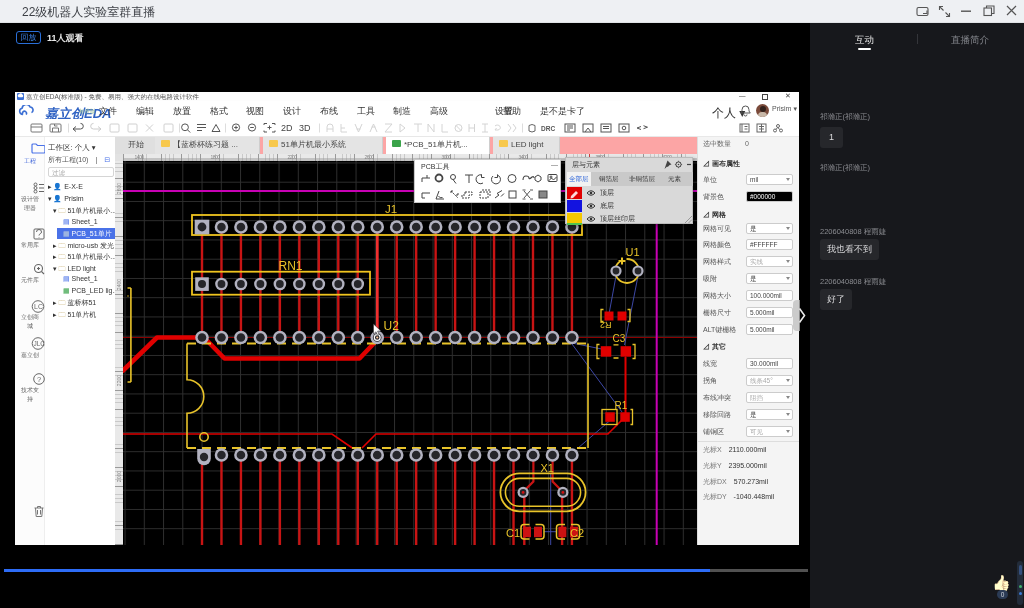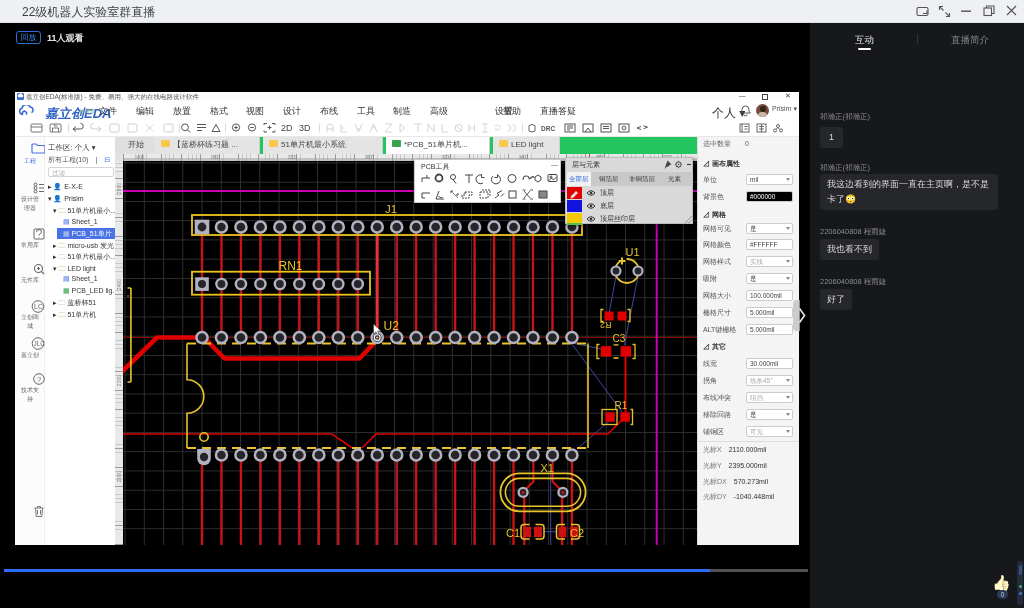--- a/index.html
+++ b/index.html
@@ -42,21 +42,21 @@
 #handle{left:793px;top:277px;width:7px;height:31px;background:rgba(190,190,190,.75);border-radius:4px 0 0 4px}
 
 
 #eda{left:15px;top:69px;width:784px;height:453px;background:#fff;font-family:"Liberation Sans",sans-serif}
 
 #e-title{left:0;top:0;width:784px;height:9px;background:#fdfdfd;font-size:6.5px;color:#555;overflow:hidden}
 #e-title .tt{left:11px;top:1px}
 #e-menu{left:0;top:9px;width:784px;height:18px;background:#fff;font-size:9px;color:#333}
 #e-menu .mi{top:4px}
 #e-tool{left:0;top:27px;width:784px;height:18px;background:#fff;border-bottom:1px solid #e8e8e8;color:#666}
-#e-tabs{left:99px;top:45px;width:583px;height:16.5px;background:#22c55e;font-size:8px;color:#444}
+#e-tabs{left:99px;top:45px;width:583px;height:16.5px;background:#fca5a5;font-size:8px;color:#444}
 .etab{top:0;height:16.5px;line-height:16px;padding:0 6px;border-right:1px solid #cecece;background:#e4e4e4;white-space:nowrap;overflow:hidden}
 .etab .fi{display:inline-block;width:9px;height:7px;background:#f7c84c;border-radius:1px;margin-right:3px}
 #e-strip{left:0;top:45px;width:30px;height:408px;background:#fcfcfc;border-right:1px solid #eee;font-size:6px;color:#666;text-align:center}
 #e-strip .si{left:0;width:30px}
 #e-tree{left:30px;top:45px;width:69.5px;height:408px;background:#fff;font-size:7px;color:#333;overflow:hidden}
 .tr{left:3px;white-space:nowrap}
 #e-props{left:682px;top:45px;width:102px;height:408px;background:#f4f4f4;border-left:1px solid #ddd;font-size:7px;color:#555;overflow:hidden}
 .pr{left:5px;white-space:nowrap}
 .pv{width:47px;height:11px;background:#fff;border:1px solid #ccc;border-radius:2px;font-size:6.5px;color:#444;line-height:10px;padding-left:3px;white-space:nowrap}
 .pv .da{position:absolute;right:2px;top:3px;width:0;height:0;border-left:2.5px solid transparent;border-right:2.5px solid transparent;border-top:3px solid #888}
@@ -107,21 +107,21 @@
           <span class="mi abs" style="left:158px">放置</span>
           <span class="mi abs" style="left:195px">格式</span>
           <span class="mi abs" style="left:231px">视图</span>
           <span class="mi abs" style="left:268px">设计</span>
           <span class="mi abs" style="left:305px">布线</span>
           <span class="mi abs" style="left:342px">工具</span>
           <span class="mi abs" style="left:378px">制造</span>
           <span class="mi abs" style="left:415px">高级</span>
           <span class="mi abs" style="left:480px">设置</span>
           <span class="mi abs" style="left:488px">帮助</span>
-          <span class="mi abs" style="left:525px">直播答疑</span>
+          <span class="mi abs" style="left:525px">是不是卡了</span>
         <span class="mi abs" style="left:697px;font-size:12px">个人 ▾</span>
         <svg class="abs" style="left:725px;top:4px" width="11" height="12" viewBox="0 0 11 12">
             <path d="M5.5 1 a3.4 3.4 0 0 1 3.4 3.4 c0 2.4 1 3 1.4 3.6 H0.7 c.4-.6 1.4-1.2 1.4-3.6 A3.4 3.4 0 0 1 5.5 1 Z M4 9.5 a1.5 1.5 0 0 0 3 0" fill="none" stroke="#555" stroke-width="1"></path>
           </svg>
         <div class="abs" style="left:741px;top:2.5px;width:13px;height:13px;border-radius:50%;background:#7a4a3a;overflow:hidden">
             <div class="abs" style="left:3.5px;top:2px;width:6px;height:6px;border-radius:50%;background:#32221d"></div>
             <div class="abs" style="left:2px;top:8px;width:9px;height:5px;border-radius:4px 4px 0 0;background:#c8b8a8"></div>
           </div>
         <span class="mi abs" style="left:757px;font-size:7px;color:#555">Prisim ▾</span>
       </div>
@@ -629,21 +629,20 @@
   </div>
 
   <div id="side" class="abs">
     <div class="tab1 abs">互动</div>
       <div class="tab1u abs"></div>
     <div class="tabdiv abs"></div>
     <div class="tab2 abs">直播简介</div>
     <div class="uname abs" style="top:89px">祁瀚正(祁瀚正)</div>
     <div class="bub abs" style="top:104px;padding:3px 9px">1</div>
     <div class="uname abs" style="top:140px">祁瀚正(祁瀚正)</div>
-    <div class="bub abs" style="top:151px">我这边看到的界面一直在主页啊，是不是卡了<span style="font-size:9px">😳</span></div>
     <div class="uname abs" style="top:204px">2206040808 程雨婕</div>
     <div class="bub abs" style="top:216px">我也看不到</div>
     <div class="uname abs" style="top:254px">2206040808 程雨婕</div>
     <div class="bub abs" style="top:266px">好了</div>
     <div id="likes" class="abs">👍</div>
     <div id="likebadge" class="abs">0</div>
     <div id="rbar" class="abs">
         <div class="abs" style="left:1.5px;top:24px;width:3px;height:3px;border-radius:50%;background:#3fae6a"></div>
         <div class="abs" style="left:1.5px;top:31px;width:3px;height:3px;border-radius:50%;background:#3b7bd4"></div>
         <div class="abs" style="left:1.5px;top:4px;width:3px;height:10px;border-radius:2px;background:#35507e"></div>

